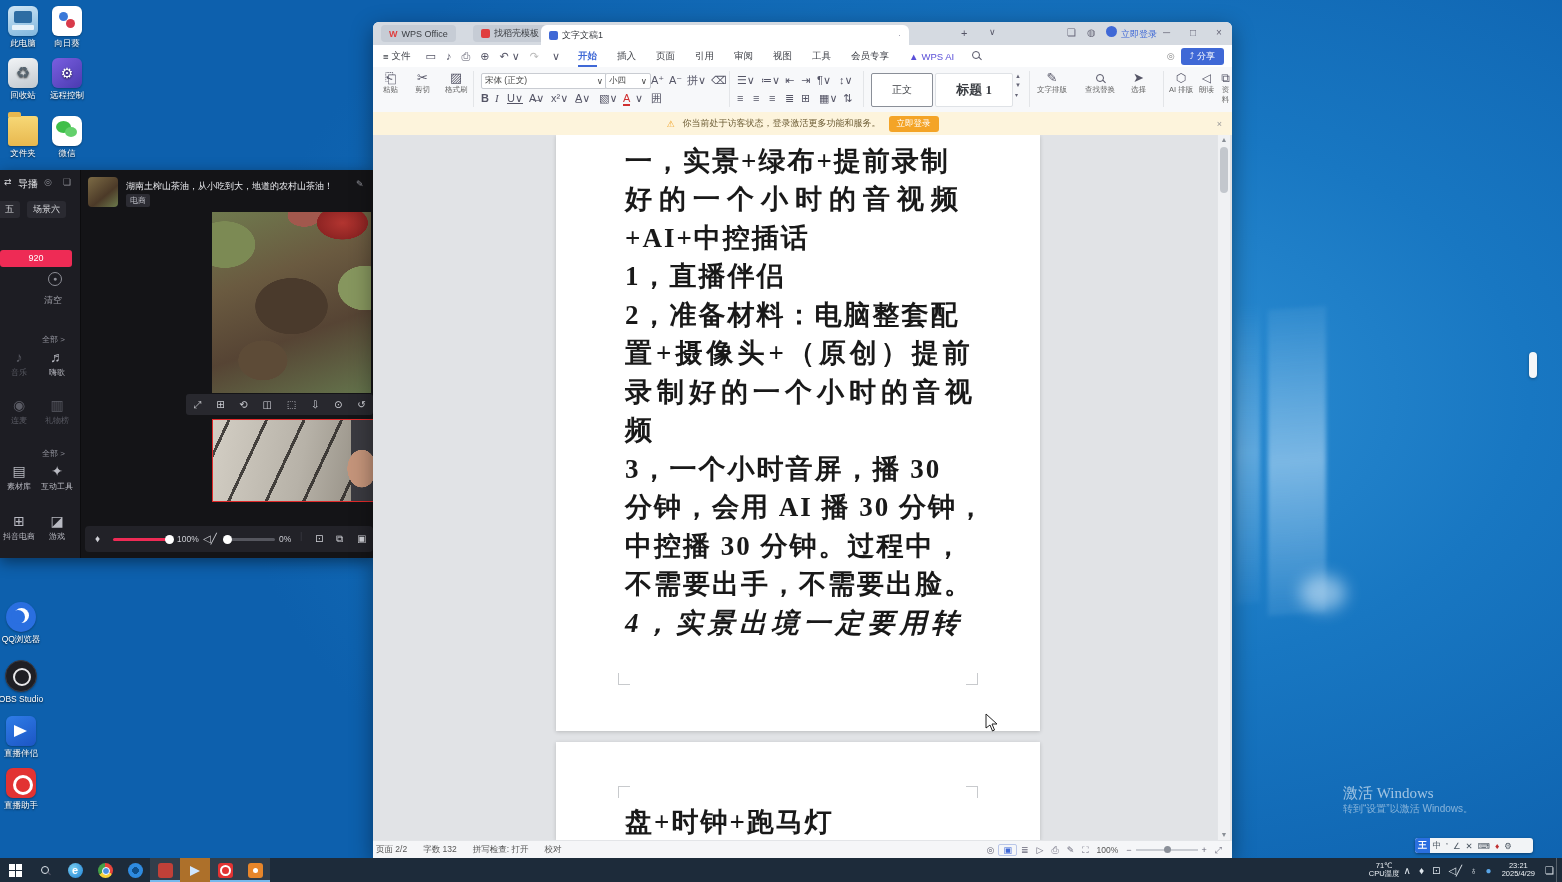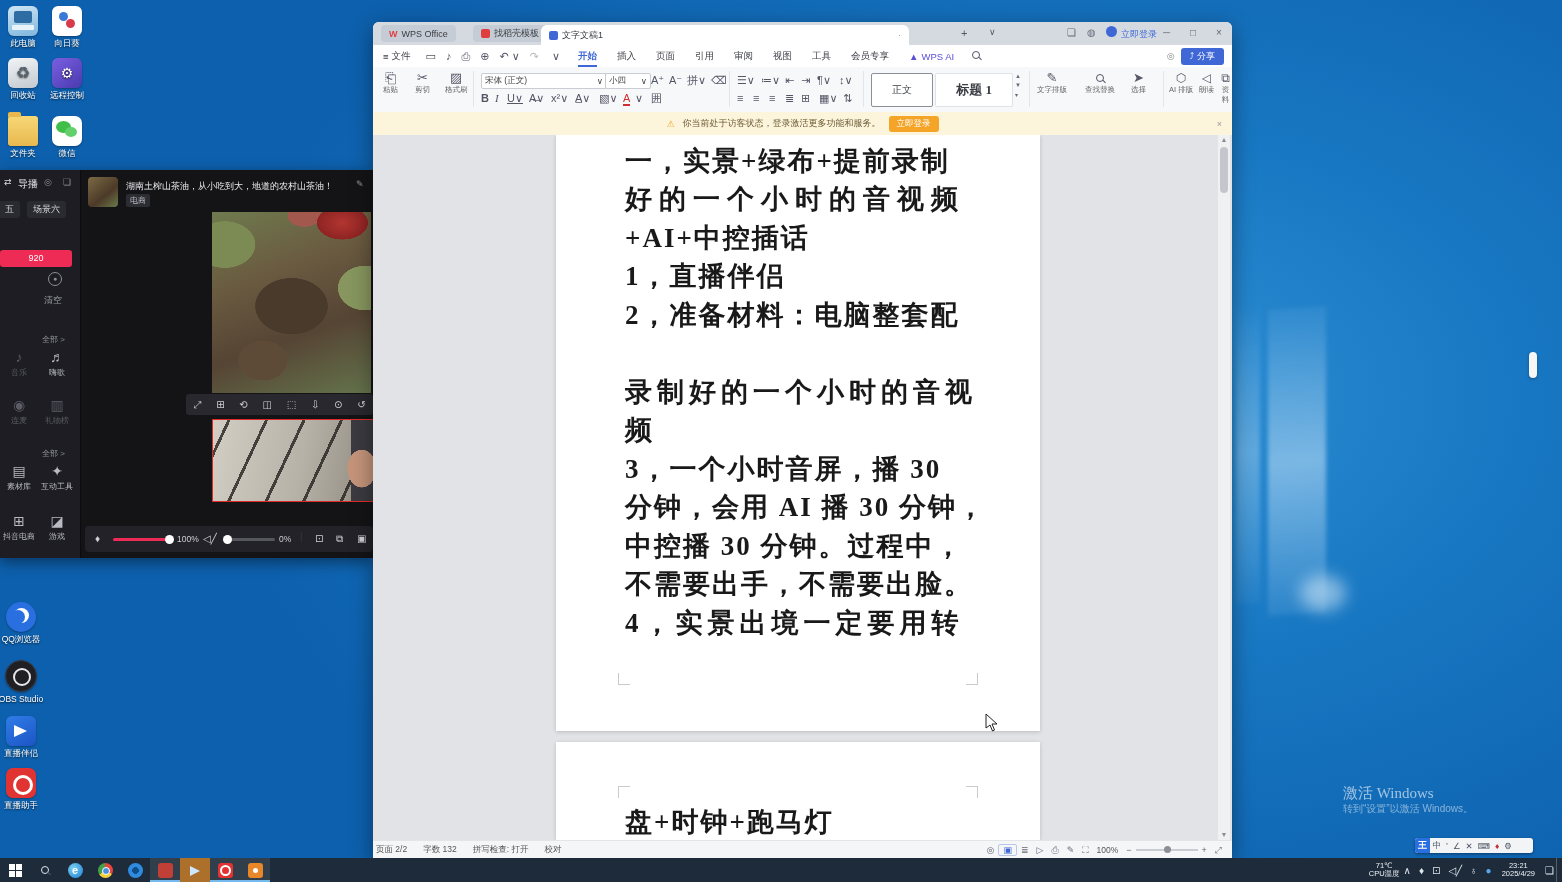--- a/index.html
+++ b/index.html
@@ -409,27 +409,28 @@
       <span style="position:absolute;right:10px;color:#999;">×</span>
     </div>
 
     <div id="docarea">
       <div class="page" style="top:0;height:596px;">
         <div class="docline" style="top:8px;">一，实景+绿布+提前录制</div>
         <div class="docline wide" style="top:46px;">好的一个小时的音视频</div>
         <div class="docline" style="top:85px;">+AI+中控插话</div>
         <div class="docline" style="top:123px;">1，直播伴侣</div>
         <div class="docline" style="top:162px;">2，准备材料：电脑整套配</div>
+        <div class="docline" style="top:200px;letter-spacing:4px;">置+摄像头+（原创）提前</div>
         <div class="docline" style="top:239px;letter-spacing:5px;">录制好的一个小时的音视</div>
         <div class="docline" style="top:277px;">频</div>
         <div class="docline" style="top:316px;">3，一个小时音屏，播 30</div>
         <div class="docline" style="top:354px;">分钟，会用 AI 播 30 分钟，</div>
         <div class="docline" style="top:393px;">中控播 30 分钟。过程中，</div>
         <div class="docline" style="top:431px;">不需要出手，不需要出脸。</div>
-        <div class="docline" style="top:470px;letter-spacing:5px;">4，实景出境一定要用转</div>
+        <div class="docline" style="top:470px;letter-spacing:5px;font-style:italic;">4，实景出境一定要用转</div>
         <div class="cmark" style="left:62px;top:538px;border-left-width:1px;border-bottom-width:1px;"></div>
         <div class="cmark" style="left:410px;top:538px;border-right-width:1px;border-bottom-width:1px;"></div>
       </div>
       <div class="page" style="top:607px;height:98px;">
         <div class="cmark" style="left:62px;top:44px;border-left-width:1px;border-top-width:1px;"></div>
         <div class="cmark" style="left:410px;top:44px;border-right-width:1px;border-top-width:1px;"></div>
         <div class="docline" style="top:62px;">盘+时钟+跑马灯</div>
       </div>
 
       <svg class="abs" style="left:612px;top:578px;" width="14" height="20">

